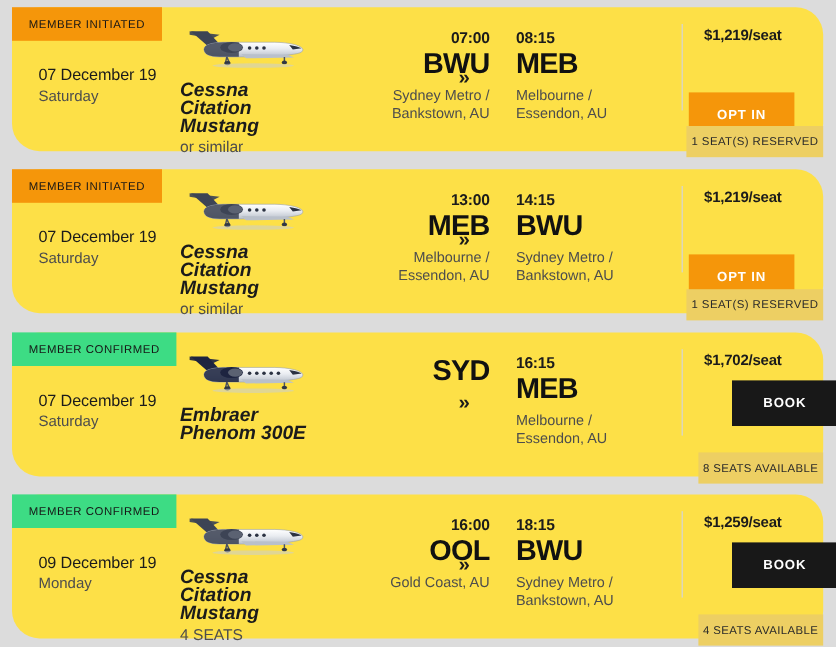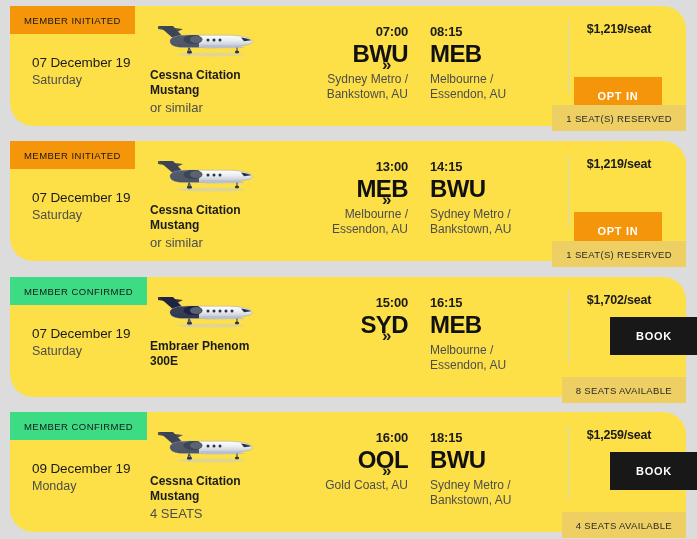--- a/index.html
+++ b/index.html
@@ -54,22 +54,22 @@
   }
 
   
   .aircraft{
     position:absolute;left:140px;top:12px;
     width:110px;
   }
   .plane-wrap{height:48px;display:flex;align-items:center;justify-content:center;}
   .plane-svg{display:block;}
   .ac-name{
-    font-size:12px;font-weight:bold;color:#1b1b1b;
-    line-height:15px;margin-top:2px;
+    font-size:16px;font-weight:bold;color:#1b1b1b;
+    line-height:15px;margin-top:2px;font-style:italic;
   }
   .ac-sub{
     font-size:13px;color:#4d4d4d;line-height:15px;margin-top:2px;
   }
 
   
   .seg{position:absolute;top:18px;width:118px;}
   .seg.origin{left:252px;text-align:right;margin-left:28px;}
   .seg.dest{left:420px;}
   .seg-time{
@@ -116,21 +116,21 @@
   }
   .cta.optin{background:#f5960a;margin-top:40px;}
   .cta.book{background:#181818;margin-left:36px;}
 
   
   .seat-tag{
     position:absolute;
     right:0;
     height:26px;
     display:flex;align-items:center;justify-content:center;
-    padding:0 14px;
+    padding:0 4px;
     background:#edcf63;
     color:#2a2a2a;
     font-size:9.5px;letter-spacing:.35px;
     white-space:nowrap;
   }
 </style>
 </head>
 <body>
 
 <div class="board">
@@ -351,21 +351,20 @@
     <path d="M84 27.6 L84 31.4" stroke="#4a5161" stroke-width="1.2"></path>
     <ellipse cx="84" cy="32" rx="2.2" ry="1.6" fill="#303744"></ellipse>
 
     <ellipse cx="58" cy="34.6" rx="34" ry="1.9" fill="#c9cdd4" opacity=".55"></ellipse>
   </svg>
       </div>
       <div class="ac-name">Embraer Phenom 300E</div>
     </div>
 
     <div class="seg origin">
-      <div class="seg-time">15:00</div>
       <div class="seg-code">SYD</div>
     </div>
 
     <div class="arrow">»</div>
 
     <div class="seg dest">
       <div class="seg-time">16:15</div>
       <div class="seg-code">MEB</div>
       <div class="seg-place">Melbourne / Essendon, AU</div>
     </div>

